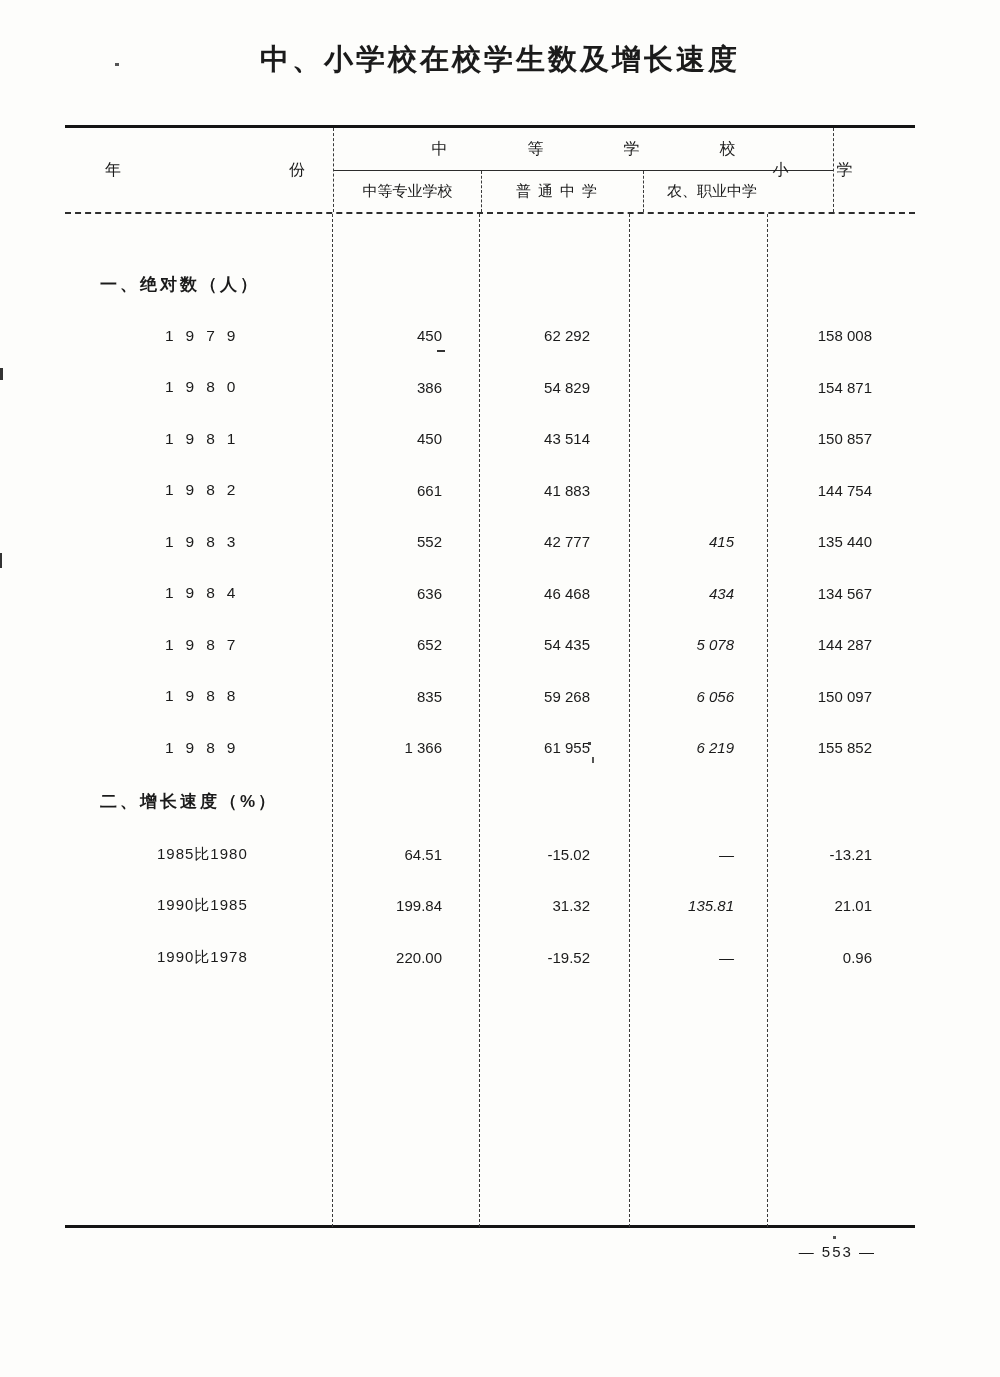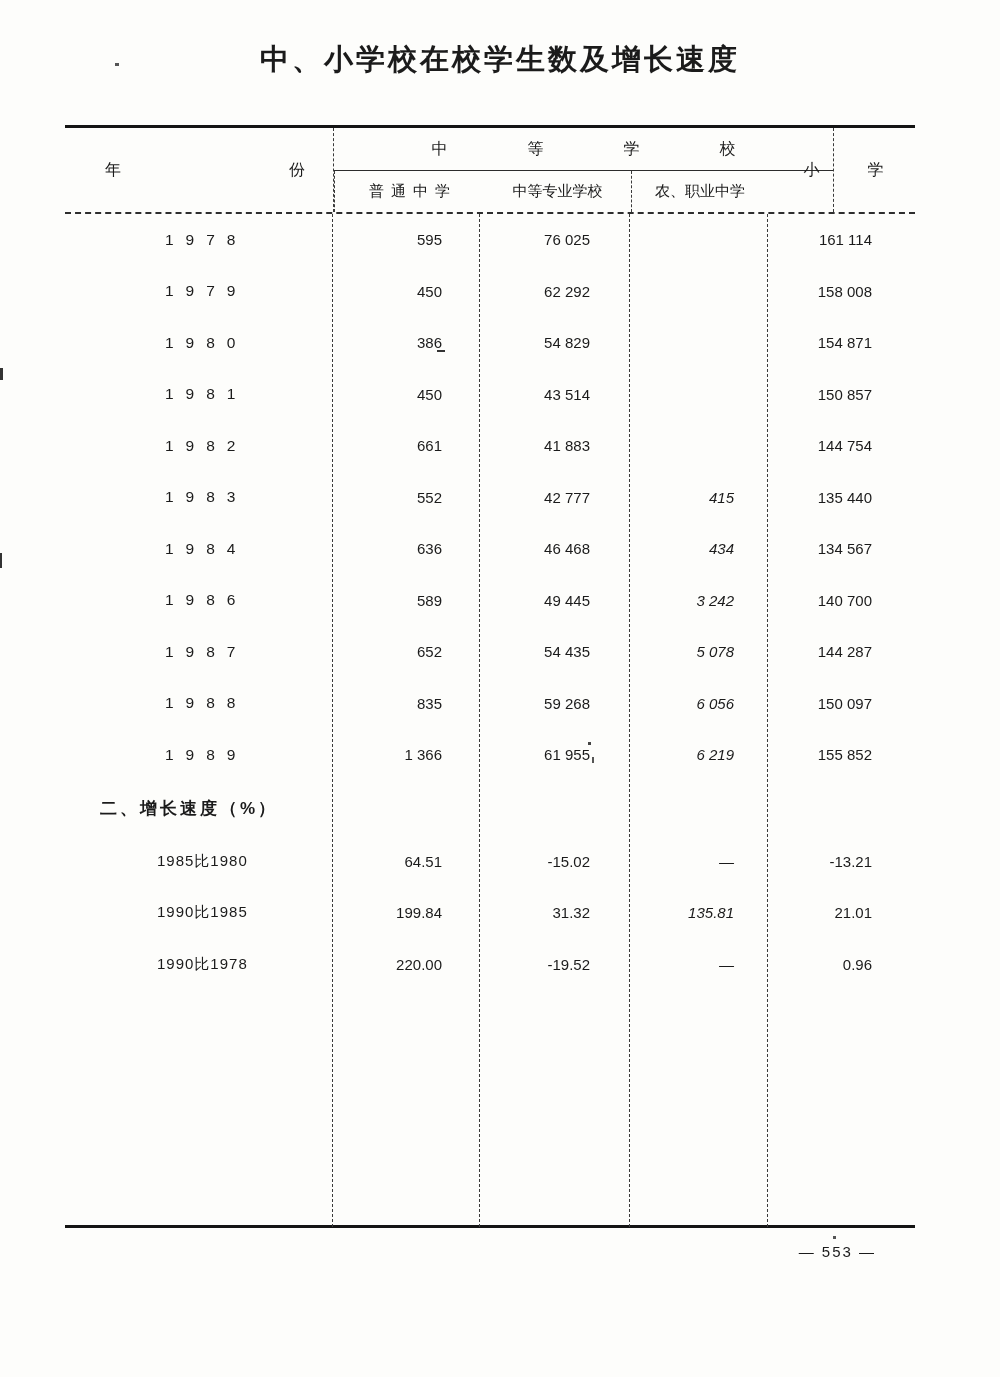--- a/index.html
+++ b/index.html
@@ -40,24 +40,24 @@
     border-bottom:1px solid #2c2c2c;font-size:16px;
   }
   .mid-top span{letter-spacing:80px;margin-right:-80px;white-space:nowrap;}
   .mid-bottom{display:flex;height:41px;}
   .mid-bottom .hc{
     display:flex;align-items:center;justify-content:center;
     font-size:15px;box-sizing:border-box;white-space:nowrap;
   }
   .hc.w1{width:147px;}
   .hc.w2{width:150px;border-left:1px dashed #3a3a3a;}
-  .hc.w3{width:137px;border-left:1px dashed #3a3a3a;}
+  .hc.w3{width:137px;border-left:1px dashed #3a3a3a;margin-left:12px;}
   .hc.w2 span{letter-spacing:7px;margin-right:-7px;}
   .primary-head{
-    position:absolute;left:705px;top:0;width:147px;height:100%;
+    position:absolute;left:674px;top:0;width:147px;height:100%;
     display:flex;align-items:center;justify-content:center;font-size:16px;
   }
   .primary-head span{letter-spacing:48px;margin-right:-48px;white-space:nowrap;}
   
   .tbody{position:relative;height:1013px;}
   .vline{
     position:absolute;top:0;bottom:0;width:0;
     border-left:1px dashed #3a3a3a;
   }
   .vl1{left:267px;}.vl2{left:414px;}.vl3{left:564px;}.vl4{left:702px;}
@@ -102,50 +102,46 @@
 
   <div class="thead">
     <div class="year-head">
       <span>年份</span>
     </div>
     <div class="mid-head">
       <div class="mid-top">
         <span>中等学校</span>
       </div>
       <div class="mid-bottom">
+        <div class="hc w1">
+          <span>中等专业学校</span>
+        </div>
         <div class="hc w2">
           <span>普通中学</span>
-        </div>
-        <div class="hc w1">
-          <span>中等专业学校</span>
         </div>
         <div class="hc w3">
           <span>农、职业中学</span>
         </div>
       </div>
     </div>
     <div class="primary-head">
       <span>小学</span>
     </div>
   </div>
 
   <div class="tbody">
     <div class="vline vl1"></div>
     <div class="vline vl2"></div>
     <div class="vline vl3"></div>
     <div class="vline vl4"></div>
 
-
-    <div class="row">
-      <div class="c0 ylab">1978</div>
-      <div class="c1 num">595</div>
-      <div class="c2 num">76 025</div>
-      <div class="c3 num"></div>
-      <div class="c4 num">161 114</div>
-    </div>
+    <div class="row sec-row">
+      <div class="c0 sec-head">一、绝对数（人）</div>
+    </div>
+
     <div class="row">
       <div class="c0 ylab">1979</div>
       <div class="c1 num">450</div>
       <div class="c2 num">62 292</div>
       <div class="c3 num"></div>
       <div class="c4 num">158 008</div>
     </div>
     <div class="row">
       <div class="c0 ylab">1980</div>
       <div class="c1 num">386</div>
@@ -173,27 +169,20 @@
       <div class="c2 num">42 777</div>
       <div class="c3 num">415</div>
       <div class="c4 num">135 440</div>
     </div>
     <div class="row">
       <div class="c0 ylab">1984</div>
       <div class="c1 num">636</div>
       <div class="c2 num">46 468</div>
       <div class="c3 num">434</div>
       <div class="c4 num">134 567</div>
-    </div>
-    <div class="row">
-      <div class="c0 ylab">1986</div>
-      <div class="c1 num">589</div>
-      <div class="c2 num">49 445</div>
-      <div class="c3 num">3 242</div>
-      <div class="c4 num">140 700</div>
     </div>
     <div class="row">
       <div class="c0 ylab">1987</div>
       <div class="c1 num">652</div>
       <div class="c2 num">54 435</div>
       <div class="c3 num">5 078</div>
       <div class="c4 num">144 287</div>
     </div>
     <div class="row">
       <div class="c0 ylab">1988</div>

